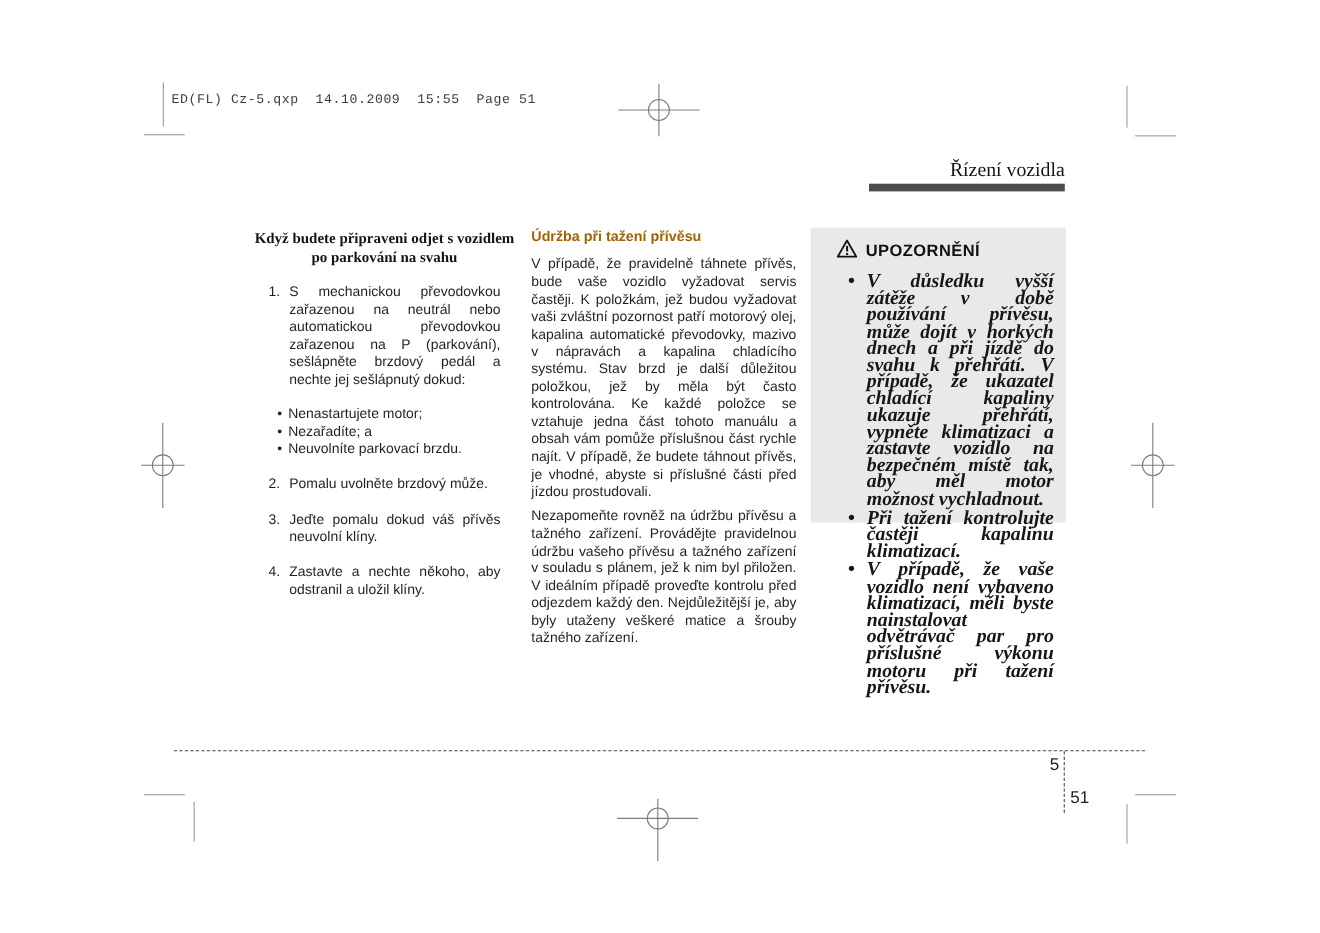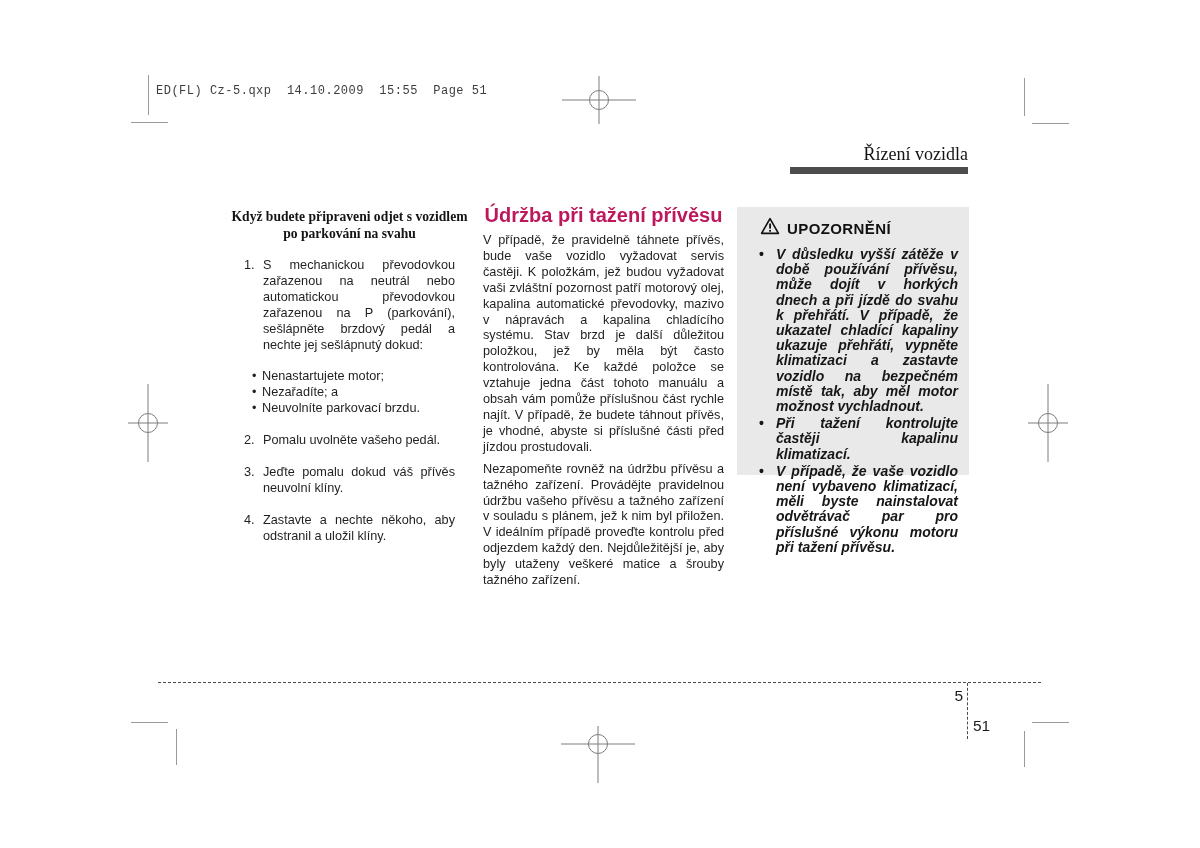--- a/index.html
+++ b/index.html
@@ -30,37 +30,37 @@
   
   .bodytext{font-size:12.7px;line-height:15.9px;text-align:justify;}
   .col{position:absolute;}
   .col1{left:228px;top:208px;width:243px;}
   .col2{left:483px;top:206px;width:241px;}
   .col1-heading{
     font-family:"Liberation Serif", serif;font-weight:bold;
     font-size:13.6px;line-height:17px;margin:0 0 5px 0;text-align:center;color:#141414;
   }
   .col2-heading{
-    font-weight:bold;font-size:20px;line-height:18px;margin:0 0 9px 0;text-align:center;color:#be185d;
+    font-weight:bold;font-size:13px;line-height:18px;margin:0 0 9px 0;text-align:left;color:#a16207;
   }
   .num-item{padding-left:19px;text-indent:-19px;margin:16px;}
   .num-item .num{display:inline-block;width:19px;text-indent:0;}
   .sub-bullet{padding-left:34px;text-indent:-10px;margin:0;}
   .sub-bullet .blt{display:inline-block;width:10px;text-indent:0;}
   .para{margin:0 0 6px 0;}
   
   .caution{
     position:absolute;left:737px;top:207px;width:232px;height:268px;
     background:#e9e9e9;box-sizing:border-box;padding:9px 11px 0 22px;
   }
   .caution-title{display:flex;align-items:center;gap:7px;margin:1px 0 8px 1px;}
   .caution-title .ttl{font-weight:bold;font-size:15px;letter-spacing:0.4px;color:#111;}
   .warn-bullet{
-    font-weight:bold;font-style:italic;font-size:14px;line-height:15.2px;
-    text-align:justify;padding-left:17px;text-indent:-17px;margin:0 0 2px 0;color:#161616;
+    font-weight:bold;font-style:italic;font-size:18px;line-height:15.2px;
+    text-align:justify;padding-left:17px;text-indent:-17px;margin:0 0 2px 12px;color:#161616;font-family:Liberation Serif, serif;
   }
   .warn-bullet .blt{display:inline-block;width:17px;text-indent:0;font-style:normal;}
   
   .footer-rule{position:absolute;left:158px;top:682px;width:883px;border-top:1px dashed #4a4a4a;}
   .footer-vrule{position:absolute;left:967px;top:683px;height:56px;border-left:1px dashed #4a4a4a;}
   .pg-chapter{position:absolute;left:925px;top:687px;width:38px;text-align:right;font-size:15.5px;color:#1c1c1c;}
   .pg-page{position:absolute;left:973px;top:717px;font-size:15.5px;color:#1c1c1c;}
 </style>
 </head>
 <body>
@@ -99,21 +99,21 @@
 
 <div class="chapter-title">Řízení vozidla</div>
 <div class="chapter-bar"></div>
 
 <div class="col col1 bodytext">
   <div class="col1-heading">Když budete připraveni odjet s vozidlem po parkování na svahu</div>
   <div class="num-item"><span class="num">1.</span><span>S mechanickou převodovkou zařazenou na neutrál nebo automatickou převodovkou zařazenou na P (parkování), sešlápněte brzdový pedál a nechte jej sešlápnutý dokud:</span></div>
   <div class="sub-bullet"><span class="blt">•</span><span>Nenastartujete motor;</span></div>
   <div class="sub-bullet"><span class="blt">•</span><span>Nezařadíte; a</span></div>
   <div class="sub-bullet"><span class="blt">•</span><span>Neuvolníte parkovací brzdu.</span></div>
-  <div class="num-item"><span class="num">2.</span><span>Pomalu uvolněte vašeho pedál.</span></div>
+  <div class="num-item"><span class="num">2.</span><span>Pomalu uvolněte brzdový může.</span></div>
   <div class="num-item"><span class="num">3.</span><span>Jeďte pomalu dokud váš přívěs neuvolní klíny.</span></div>
   <div class="num-item"><span class="num">4.</span><span>Zastavte a nechte někoho, aby odstranil a uložil klíny.</span></div>
 </div>
 
 <div class="col col2 bodytext">
   <div class="col2-heading">Údržba při tažení přívěsu</div>
   <div class="para">V případě, že pravidelně táhnete přívěs, bude vaše vozidlo vyžadovat servis častěji.  K položkám, jež budou vyžadovat vaši zvláštní pozornost patří motorový olej, kapalina automatické převodovky, mazivo v nápravách a kapalina chladícího systému. Stav brzd je další důležitou položkou, jež by měla být často kontrolována.  Ke každé položce se vztahuje jedna část tohoto manuálu a obsah vám pomůže příslušnou část rychle najít. V případě, že budete táhnout přívěs, je vhodné, abyste si příslušné části před jízdou prostudovali.</div>
   <div class="para">Nezapomeňte rovněž na údržbu přívěsu a tažného zařízení.  Provádějte pravidelnou údržbu vašeho přívěsu a tažného zařízení v souladu s plánem, jež k nim byl přiložen.  V ideálním případě proveďte kontrolu před odjezdem každý den.  Nejdůležitější je, aby byly utaženy veškeré matice a šrouby tažného zařízení.</div>
 </div>
 

